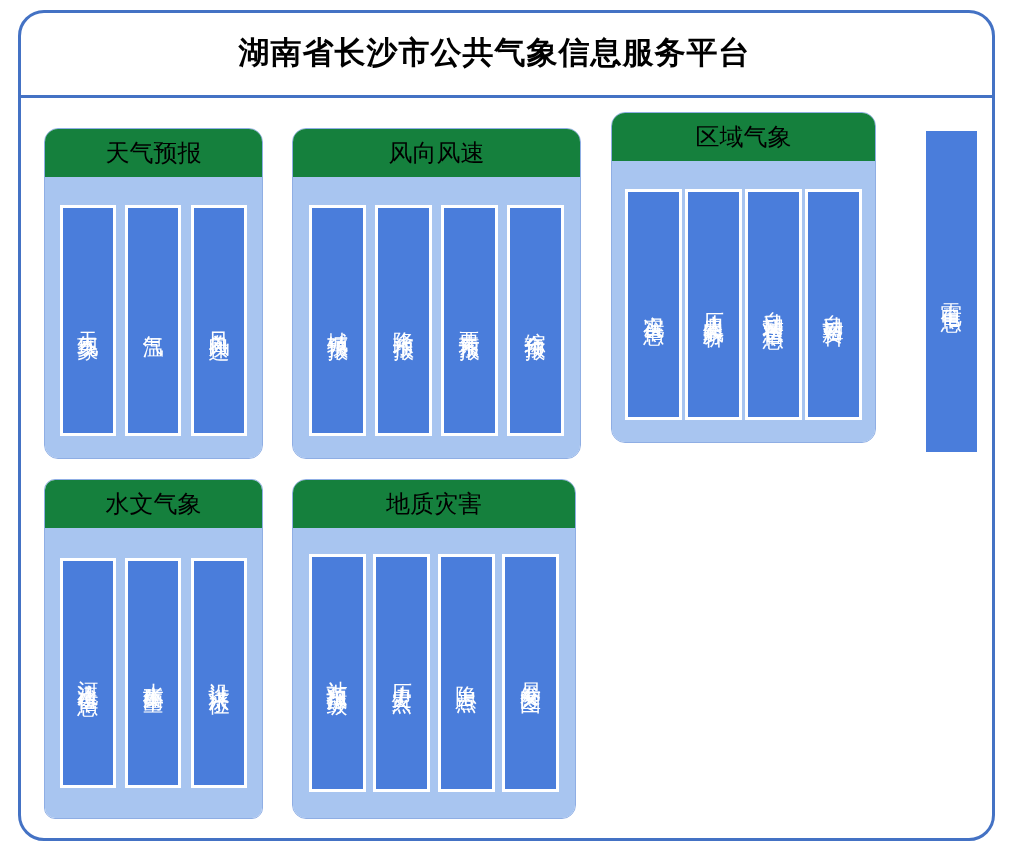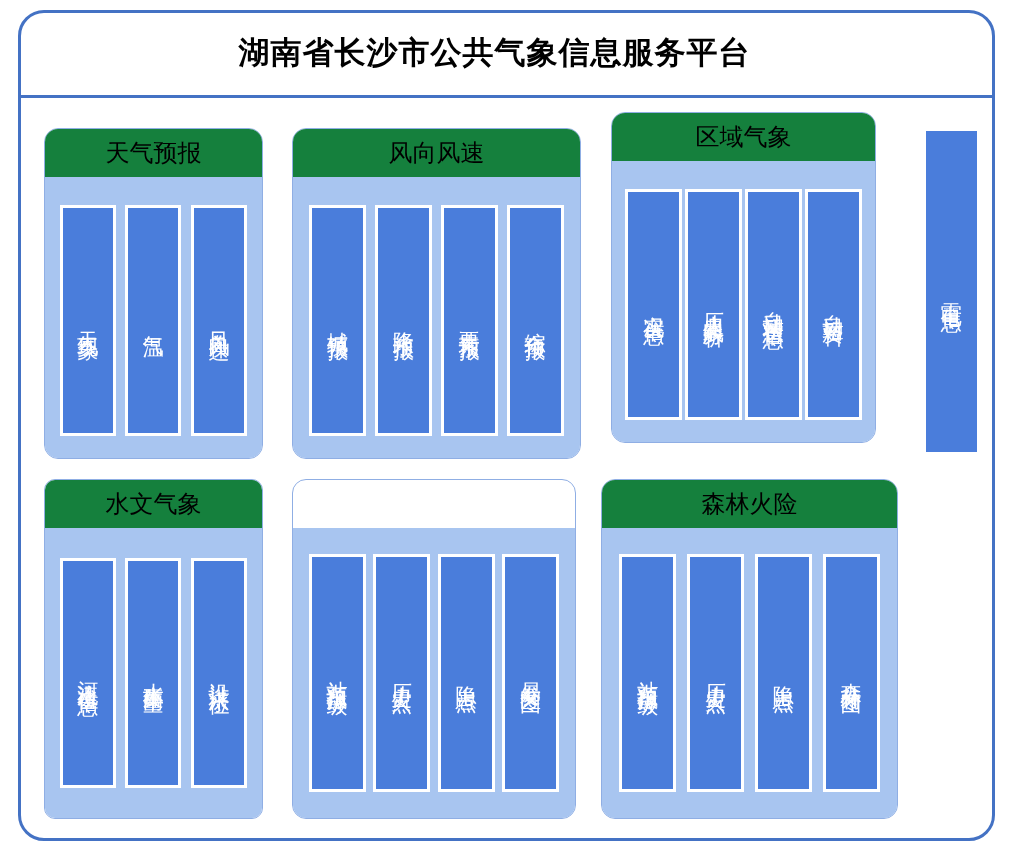--- a/index.html
+++ b/index.html
@@ -228,53 +228,37 @@
       <div class="leaf">
         <span class="leaf-label">水库集雨量</span>
       </div>
       <div class="leaf">
         <span class="leaf-label">设计洪水位</span>
       </div>
     </div>
   </div>
 
   <div class="group" id="g4">
+    <div class="group-header">
+      <span class="group-title">地质灾害</span>
+    </div>
     <div class="group-body">
       <div class="leaf">
         <span class="leaf-label">站点预报等级</span>
       </div>
       <div class="leaf">
         <span class="leaf-label">历史灾点</span>
       </div>
       <div class="leaf">
         <span class="leaf-label">隐患点</span>
       </div>
       <div class="leaf">
         <span class="leaf-label">易发分区图</span>
       </div>
     </div>
   </div>
 
-  <div class="group" id="g5">
-    <div class="group-header">
-      <span class="group-title">森林火险</span>
-    </div>
-    <div class="group-body">
-      <div class="leaf">
-        <span class="leaf-label">站点预报等级</span>
-      </div>
-      <div class="leaf">
-        <span class="leaf-label">历史灾点</span>
-      </div>
-      <div class="leaf">
-        <span class="leaf-label">隐患点</span>
-      </div>
-      <div class="leaf">
-        <span class="leaf-label">森林分布图</span>
-      </div>
-    </div>
-  </div>
 
   <div class="standalone-bar">
     <span class="leaf-label">雷电信息</span>
   </div>
 
 </div>
 
 </body></html>

